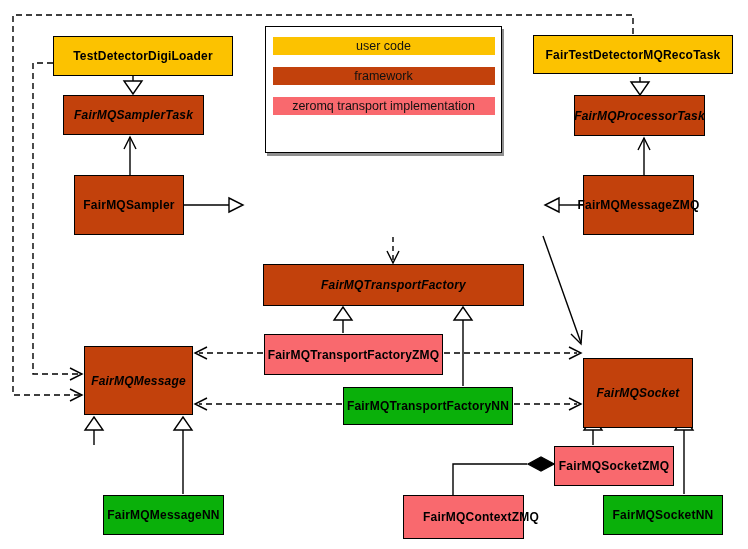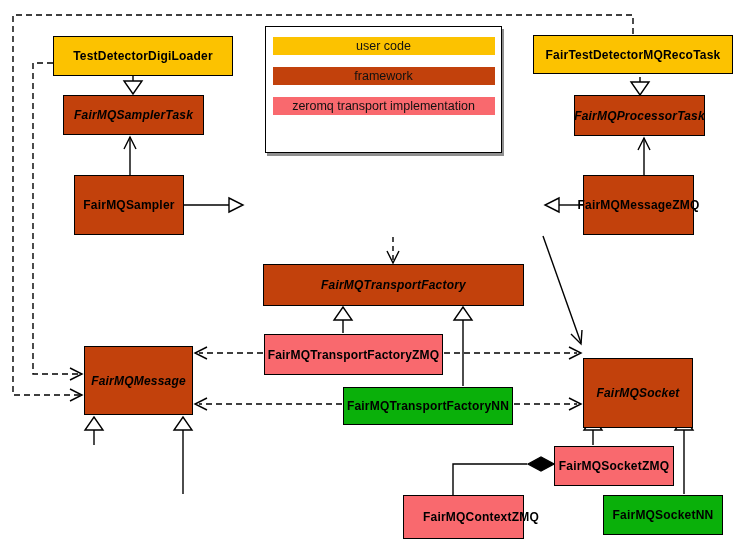--- a/index.html
+++ b/index.html
@@ -180,20 +180,21 @@
 
   <div class="node c-red" style="left:264px;top:334px;width:179px;height:41px;">FairMQTransportFactoryZMQ</div>
 
   <div class="node c-green" style="left:343px;top:387px;width:170px;height:38px;">FairMQTransportFactoryNN</div>
 
   <div class="node c-blue abstract" style="left:84px;top:346px;width:109px;height:69px;">FairMQMessage</div>
 
   <div class="node c-blue abstract" style="left:583px;top:358px;width:110px;height:70px;">FairMQSocket</div>
 
 
+  <div class="node c-green" style="left:103px;top:495px;width:121px;height:40px;">FairMQMessageNN</div>
 
   <div class="node c-red" style="left:554px;top:446px;width:120px;height:40px;">FairMQSocketZMQ</div>
 
   <div class="node c-red" style="left:403px;top:495px;width:121px;height:44px;padding-left:35px;">FairMQContextZMQ</div>
 
   <div class="node c-green" style="left:603px;top:495px;width:120px;height:40px;">FairMQSocketNN</div>
 
 </div>
 
 </body></html>

